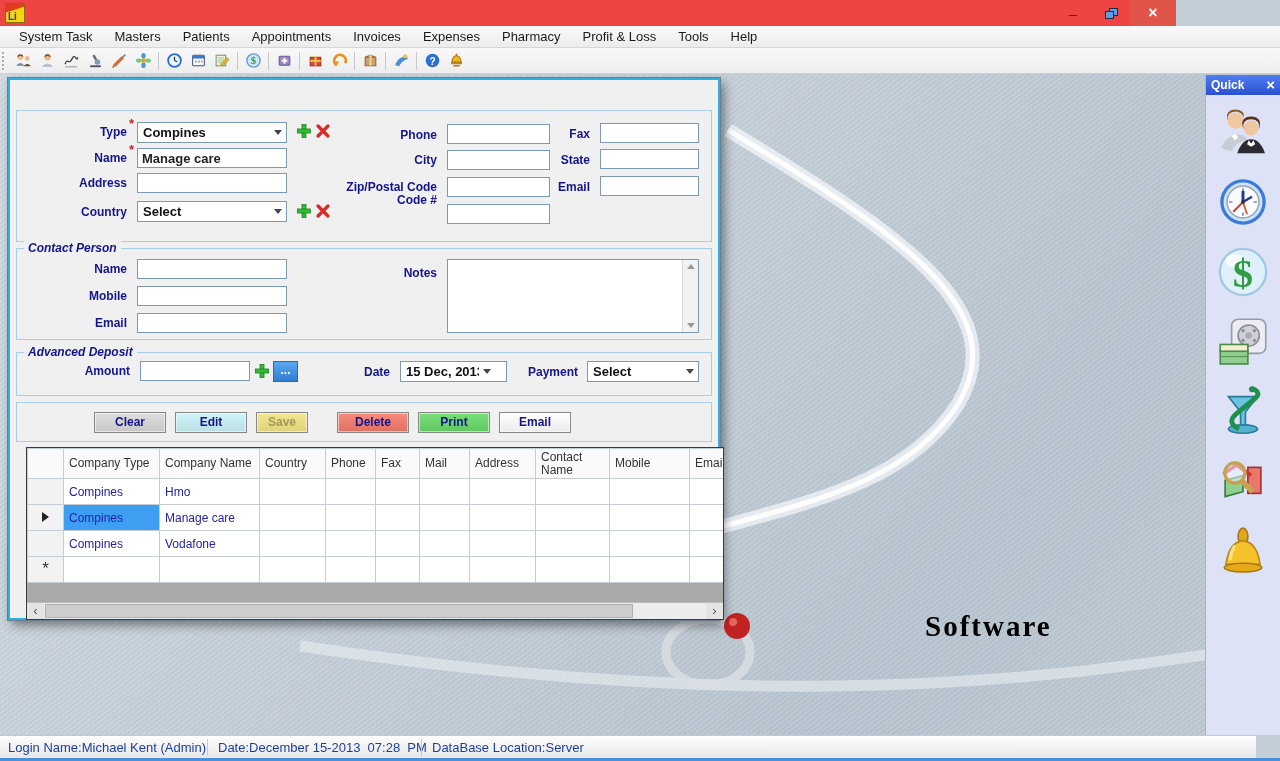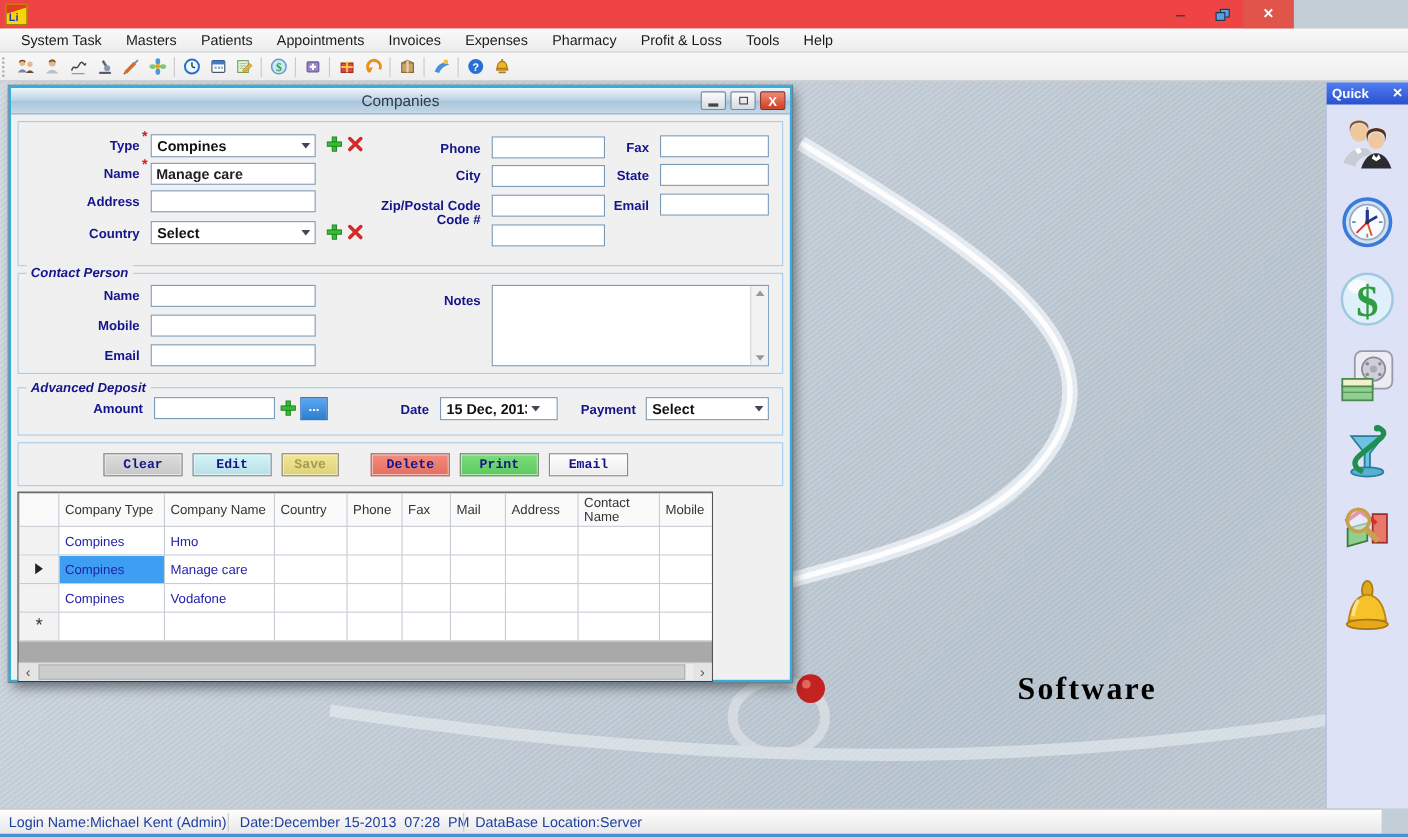--- a/index.html
+++ b/index.html
@@ -72,21 +72,21 @@
   .combo-arrow { width:16px; display:flex; align-items:center; justify-content:center; }
   .combo-arrow i { border-left:4px solid transparent; border-right:4px solid transparent; border-top:5px solid #445; }
   .mini-icon { position:absolute; width:16px; height:16px; }
   .browse-btn { position:absolute; width:25px; height:21px; background:linear-gradient(#5aa8f0,#2f7fd0); border:1px solid #2a6ab0; color:#fff; font-weight:bold; font-size:12px; text-align:center; line-height:17px; }
 
   .notes-box { position:absolute; background:#fff; border:1px solid #7a9ab8; }
   .notes-sb { position:absolute; right:0; top:0; bottom:0; width:16px; background:#f2f2f2; border-left:1px solid #d8d8d8; }
   .notes-sb .tri-up { position:absolute; top:4px; left:4px; border-left:4px solid transparent; border-right:4px solid transparent; border-bottom:5px solid #999; }
   .notes-sb .tri-dn { position:absolute; bottom:4px; left:4px; border-left:4px solid transparent; border-right:4px solid transparent; border-top:5px solid #999; }
 
-  .btn-panel { position:absolute; border:1px solid #a8cdec;font-family:Liberation Mono, monospace; }
+  .btn-panel { position:absolute; border:1px solid #a8cdec; }
   .dlg-button { position:absolute; height:21px; border:1px solid #888; box-shadow:inset 0 0 0 1px rgba(255,255,255,.55); font-size:12px; font-weight:bold; text-align:center; line-height:19px; cursor:default; }
 
   .grid-frame { position:absolute; border:1px solid #3a3a3a; background:#a9a9a9; }
   .grid-viewport { position:absolute; left:0; top:0; right:0; bottom:17px; overflow:hidden; background:#a9a9a9; }
   table.grid { border-collapse:collapse; table-layout:fixed; background:#fff; }
   table.grid th { background:#fafafa; font-size:12px; font-weight:normal; color:#333; text-align:left; padding:1px 5px; line-height:13px; border:1px solid #c6ccd4; height:30px; }
   table.grid td { font-size:12px; color:#2222aa; padding:0 5px; border:1px solid #c6ccd4; height:26px; white-space:nowrap; overflow:hidden; background:#fff; }
   table.grid td.rowsel { background:#f2f2f2; text-align:center; }
   table.grid td.selcell { background:#3e9ef2; }
   .sel-tri { display:inline-block; width:0; height:0; border-top:5px solid transparent; border-bottom:5px solid transparent; border-left:7px solid #222; }
@@ -355,32 +355,20 @@
 <div class="statusbar">
   <span style="left:8px">Login Name:Michael Kent (Admin)</span>
   <div class="status-sep" style="left:207px"></div>
   <span style="left:218px">Date:December 15-2013  07:28  PM</span>
   <div class="status-sep" style="left:421px"></div>
   <span style="left:432px">DataBase Location:Server</span>
 </div>
 <div class="bottom-strip"></div>
 
 <div class="dialog">
-  <div class="dlg-titlebar">
-    <div class="dlg-title">Companies</div>
-    <div class="dlg-btns">
-      <div class="dlg-btn">
-          <span class="min-g"></span>
-        </div>
-      <div class="dlg-btn">
-          <span class="max-g"></span>
-        </div>
-      <div class="dlg-btn close">X</div>
-    </div>
-  </div>
 
   <div class="grp" style="left:6px;top:30px;width:696px;height:132px"></div>
 
   <span class="req" style="left:119px;top:36px">*</span>
   <div class="fld-label" style="left:20px;top:45px;width:97px">Type</div>
   <div class="combo" style="left:127px;top:42px;width:150px">
     <span class="combo-text">Compines</span>
     <span class="combo-arrow">
         <i></i>
       </span>
@@ -477,21 +465,21 @@
 
   <div class="btn-panel" style="left:6px;top:322px;width:696px;height:40px" id="btn-panel">
       <div class="dlg-button" style="left: 77px; top: 9px; width: 72px; background: linear-gradient(rgba(255, 255, 255, 0.133), rgba(0, 0, 0, 0.08)), rgb(216, 216, 216); color: rgb(20, 20, 140);">Clear</div>
       <div class="dlg-button" style="left: 158px; top: 9px; width: 72px; background: linear-gradient(rgba(255, 255, 255, 0.133), rgba(0, 0, 0, 0.08)), rgb(201, 242, 247); color: rgb(20, 20, 140);">Edit</div>
       <div class="dlg-button" style="left: 239px; top: 9px; width: 52px; background: linear-gradient(rgba(255, 255, 255, 0.133), rgba(0, 0, 0, 0.08)), rgb(242, 227, 131); color: rgb(163, 154, 86);">Save</div>
       <div class="dlg-button" style="left: 320px; top: 9px; width: 72px; background: linear-gradient(rgba(255, 255, 255, 0.133), rgba(0, 0, 0, 0.08)), rgb(244, 121, 106); color: rgb(20, 20, 140);">Delete</div>
       <div class="dlg-button" style="left: 401px; top: 9px; width: 72px; background: linear-gradient(rgba(255, 255, 255, 0.133), rgba(0, 0, 0, 0.08)), rgb(102, 217, 102); color: rgb(20, 20, 140);">Print</div>
       <div class="dlg-button" style="left: 482px; top: 9px; width: 72px; background: linear-gradient(rgba(255, 255, 255, 0.133), rgba(0, 0, 0, 0.08)), rgb(255, 255, 255); color: rgb(20, 20, 140);">Email</div>
     </div>
 
-  <div class="grid-frame" style="left:6px;top:367px;width:632px;height:173px">
+  <div class="grid-frame" style="left:16px;top:367px;width:698px;height:173px">
     <div class="grid-viewport" id="grid-viewport">
         <table class="grid" style="width: 802px;">
           <colgroup>
             <col style="width: 36px;">
             <col style="width: 96px;">
             <col style="width: 100px;">
             <col style="width: 66px;">
             <col style="width: 50px;">
             <col style="width: 44px;">
             <col style="width: 50px;">

